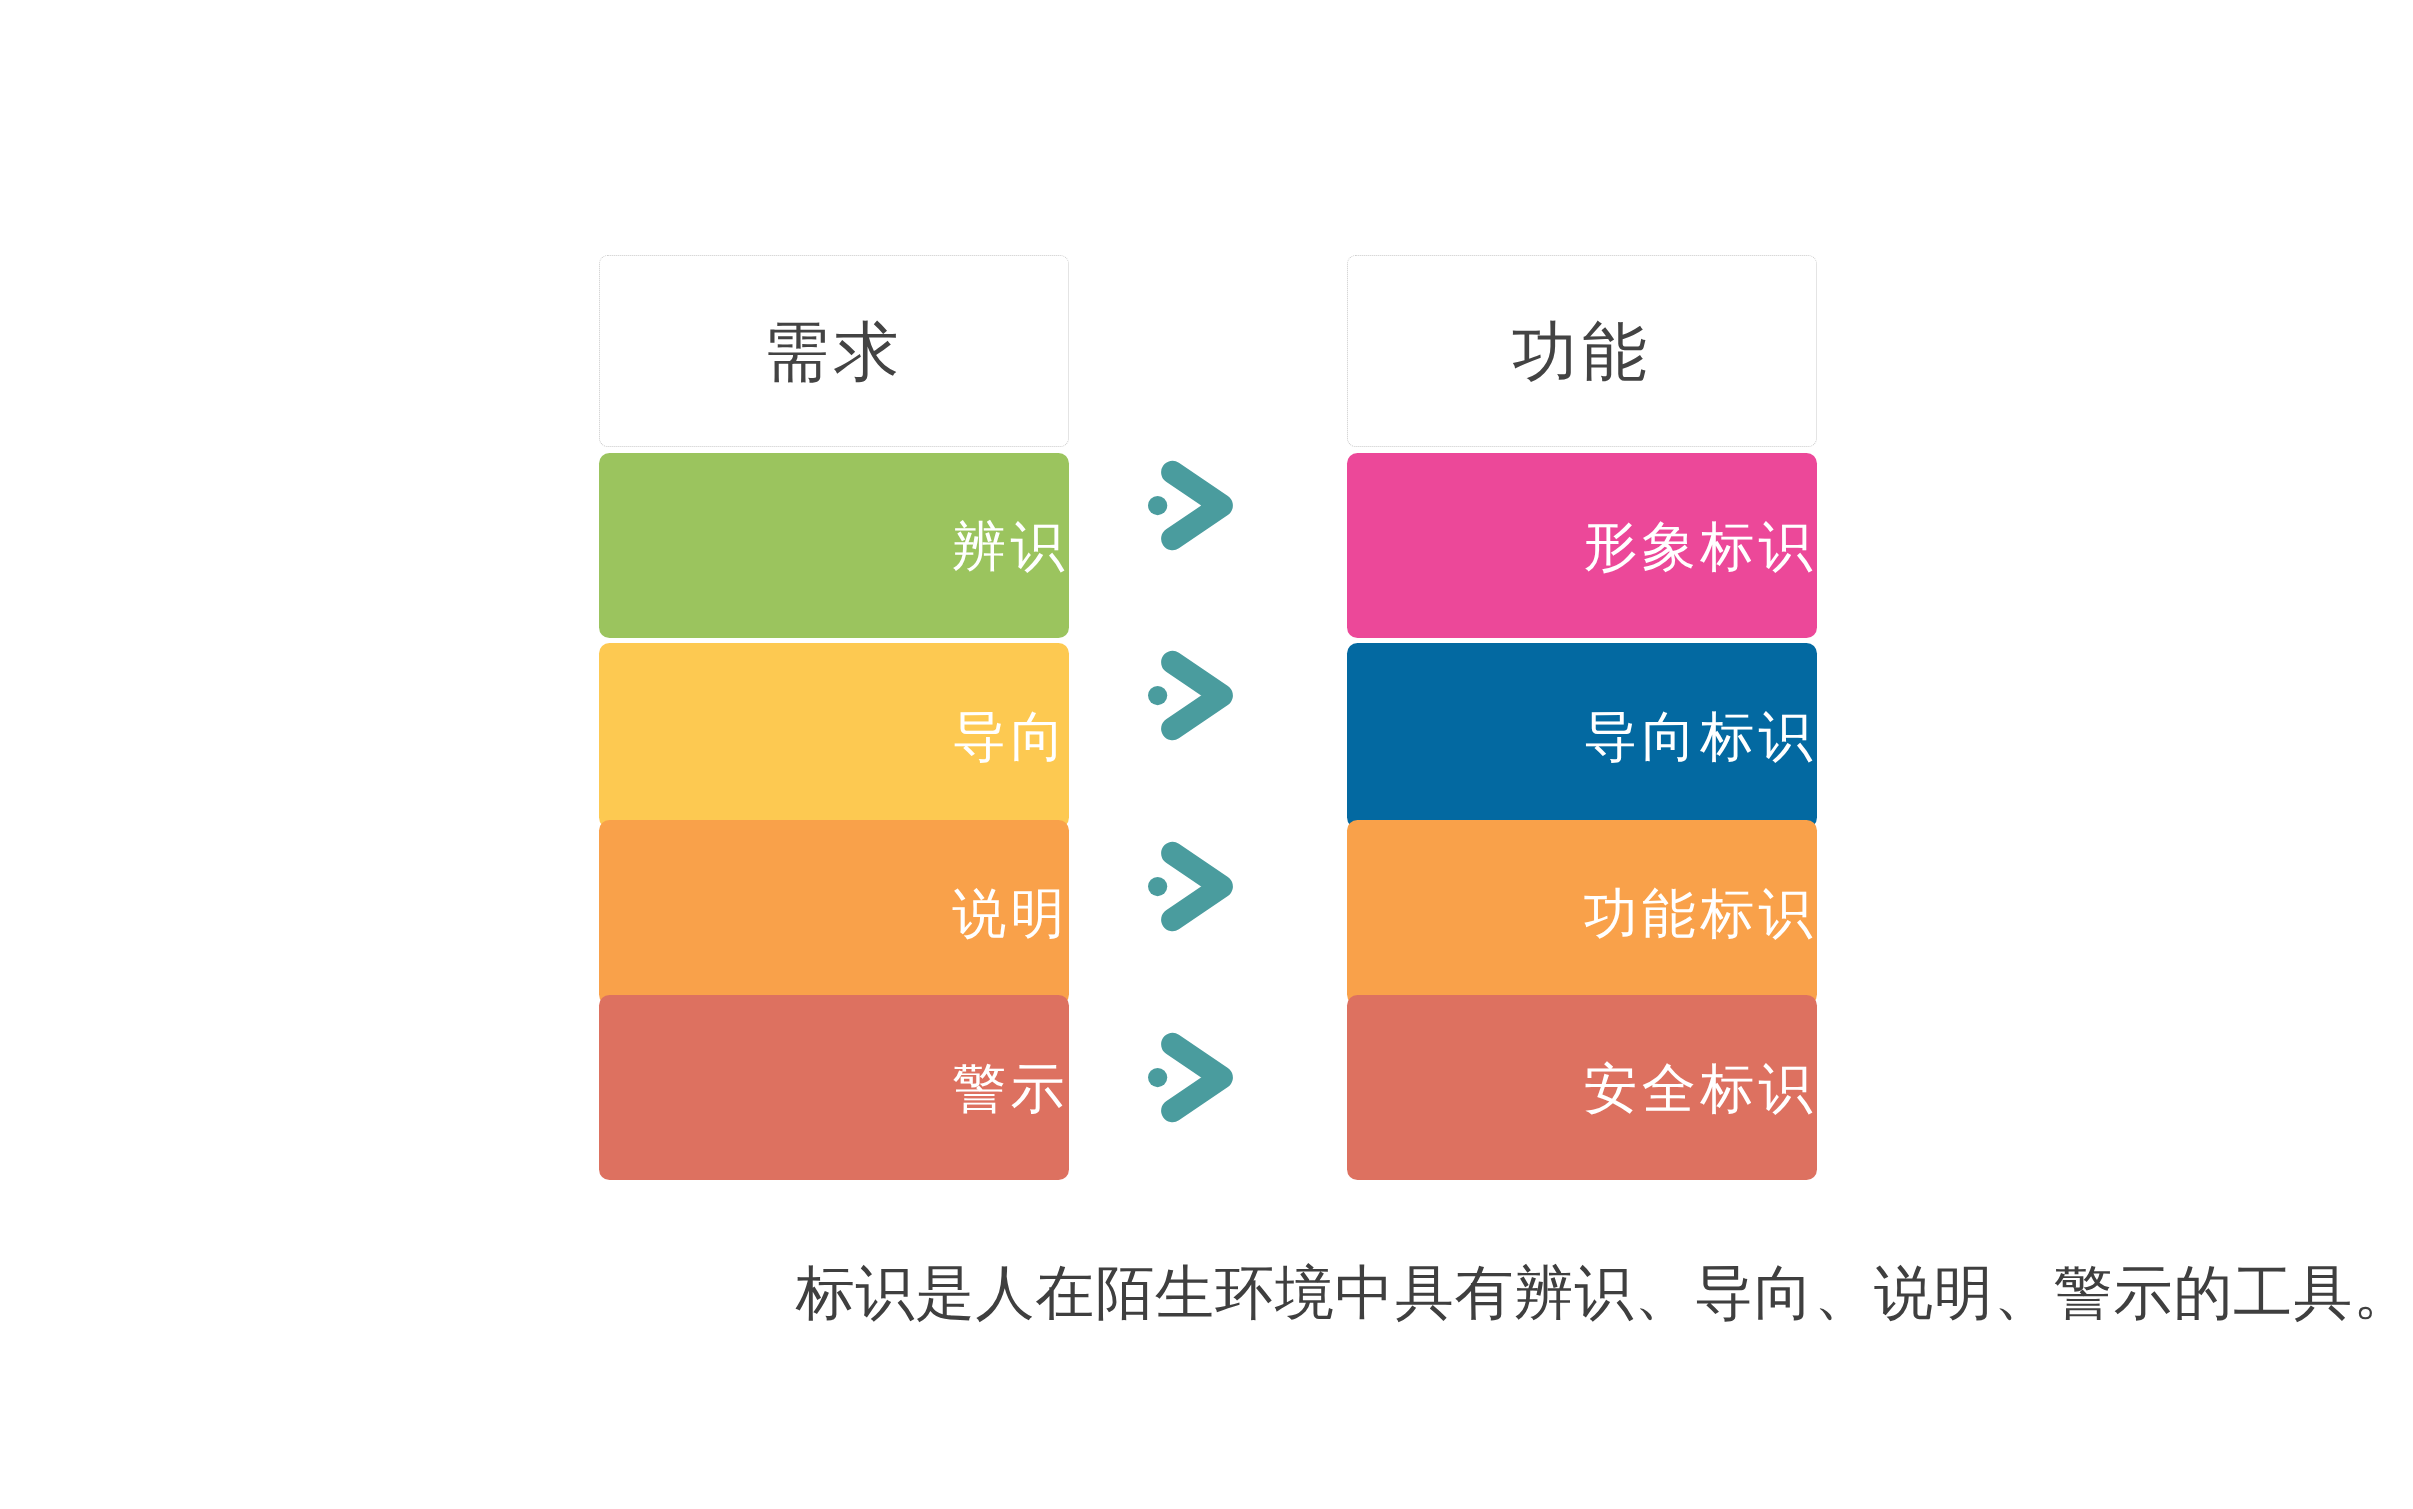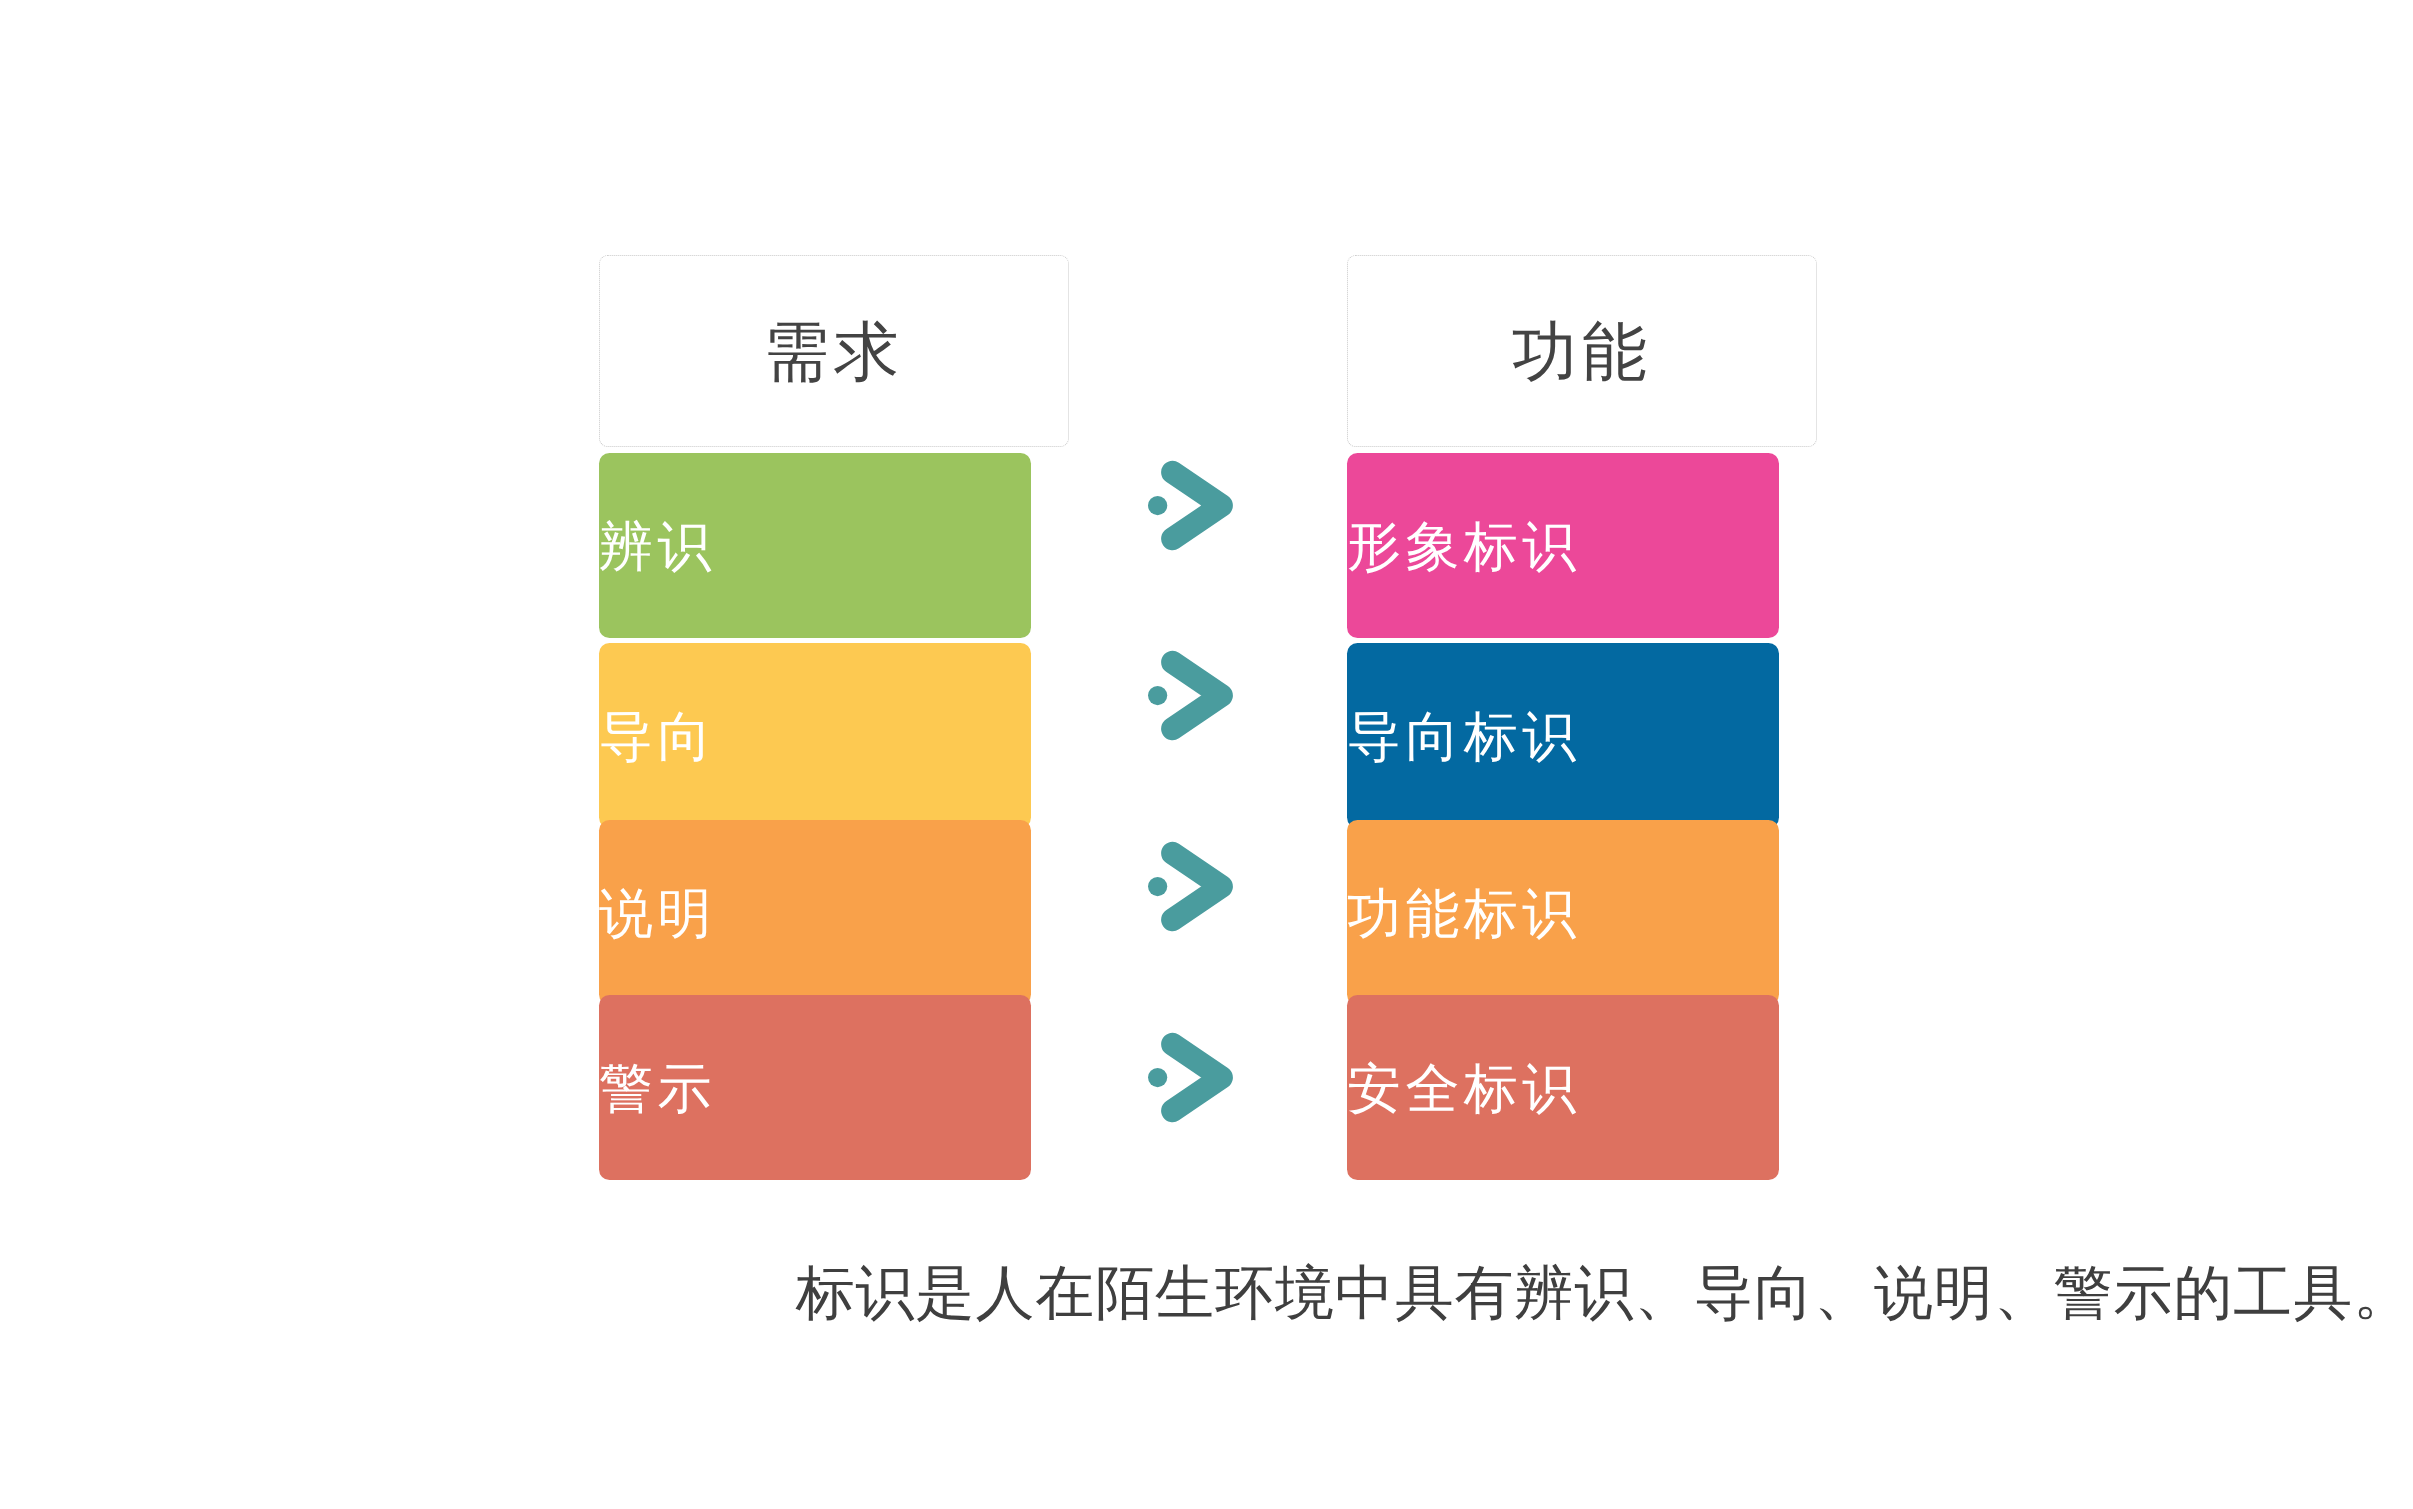--- a/index.html
+++ b/index.html
@@ -64,26 +64,26 @@
     color: #434343;
     letter-spacing: 5.2px;
     font-weight: 400;
     white-space: nowrap;
   }
 
   
   .block {
     position: absolute;
     left: 0;
-    width: 432px;
+    width: 470px;
     height: 185px;
     border-radius: 10.5px;
     display: flex;
     align-items: center;
-    justify-content: flex-start;
+    justify-content: flex-end;
     box-sizing: border-box;
   }
   .block-label {
     font-size: 54px;
     line-height: 1;
     color: #ffffff;
     letter-spacing: 4.4px;
     font-weight: 400;
     white-space: nowrap;
   }

